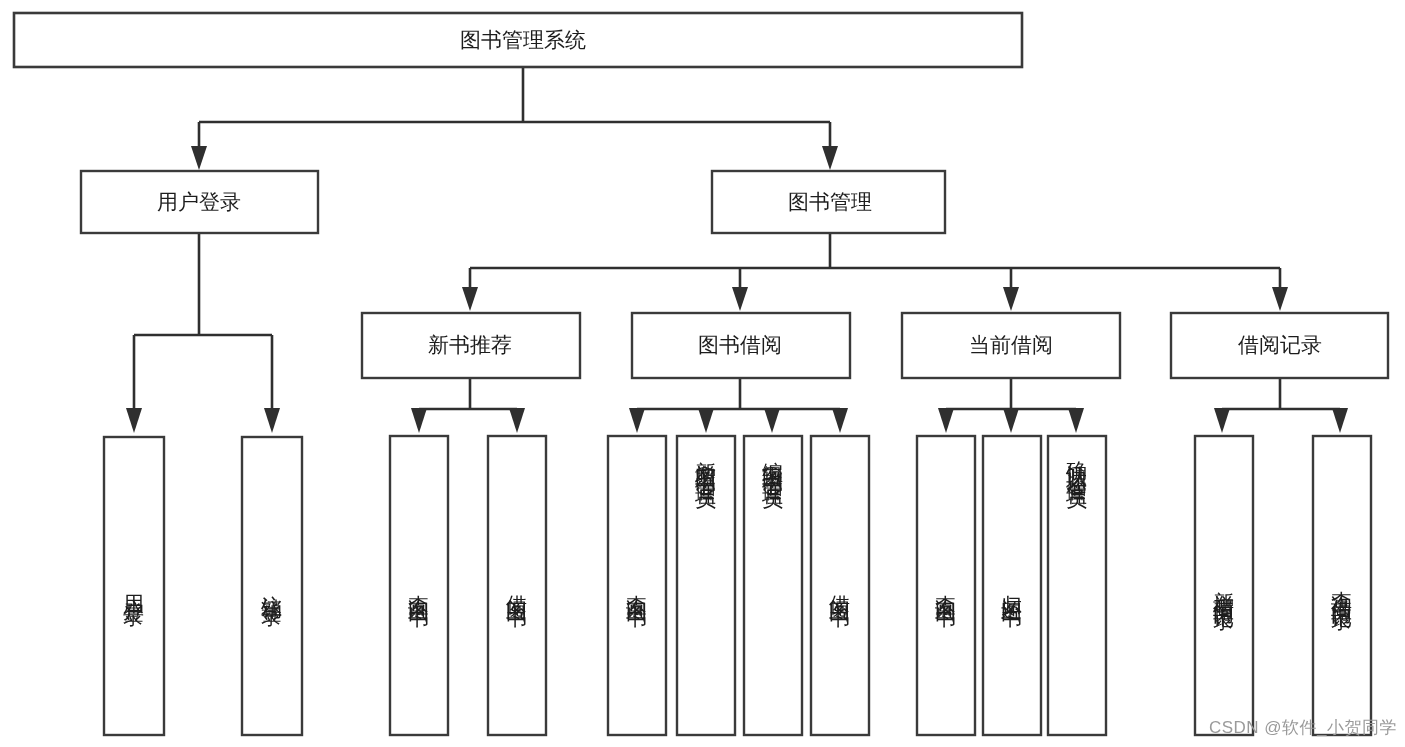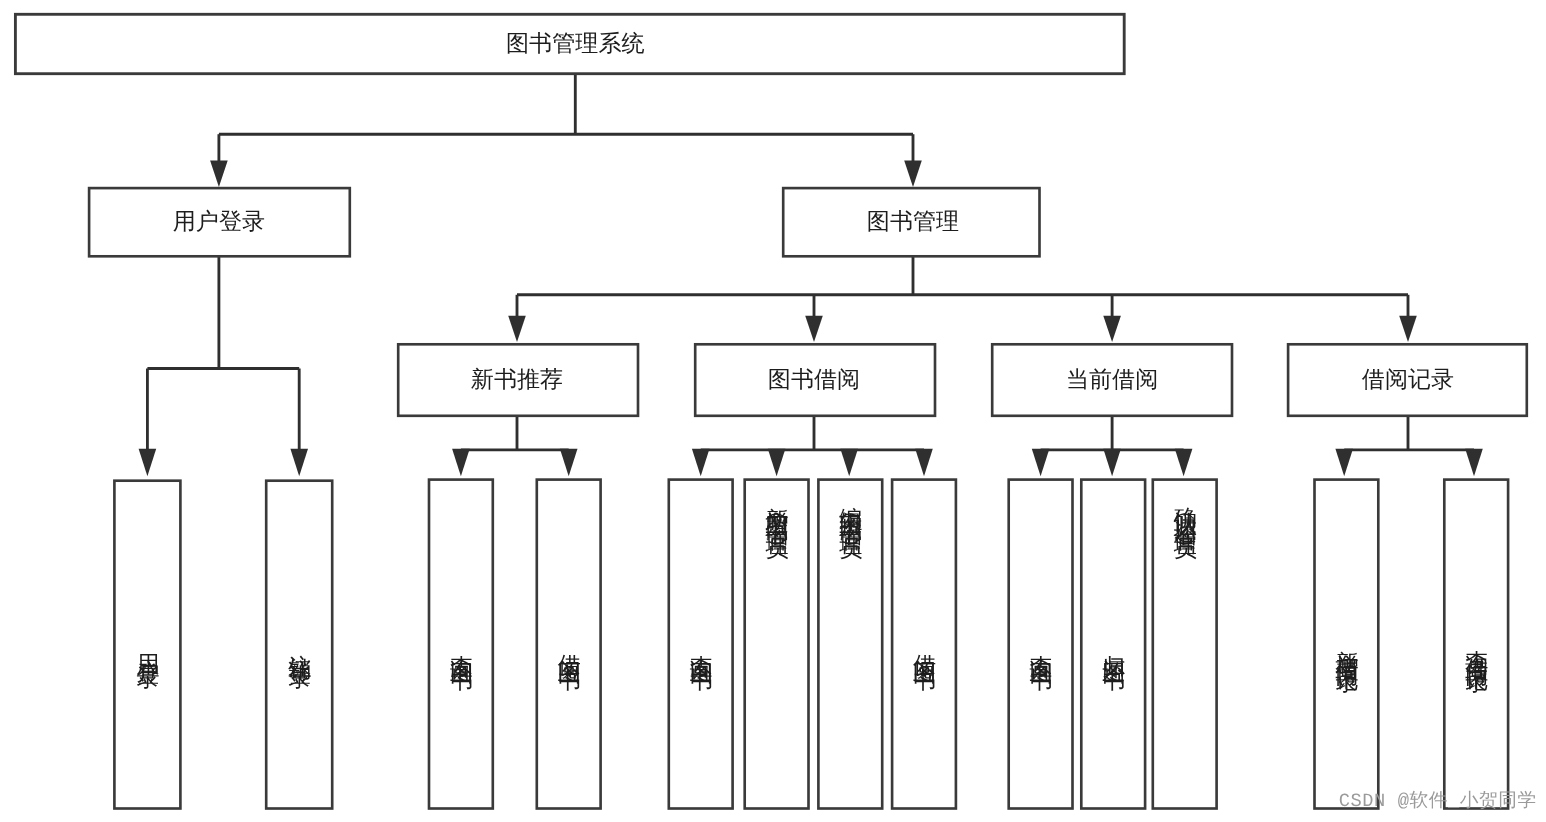--- a/index.html
+++ b/index.html
@@ -71,21 +71,21 @@
   }
   .node-label-v.align-top {
     justify-content: flex-start;
     padding-top: 8px;
     box-sizing: border-box;
   }
   .watermark {
     position: absolute;
     right: 8px;
     bottom: 8px;
-    font-family: Liberation Mono, monospace;
+    font-family: Liberation Sans, sans-serif;
     font-size: 17px;
     color: #9a9a9a;
     letter-spacing: 0.5px;
     white-space: nowrap;
   }
 </style>
 </head>
 <body>
 
 <div id="diagram-root">

